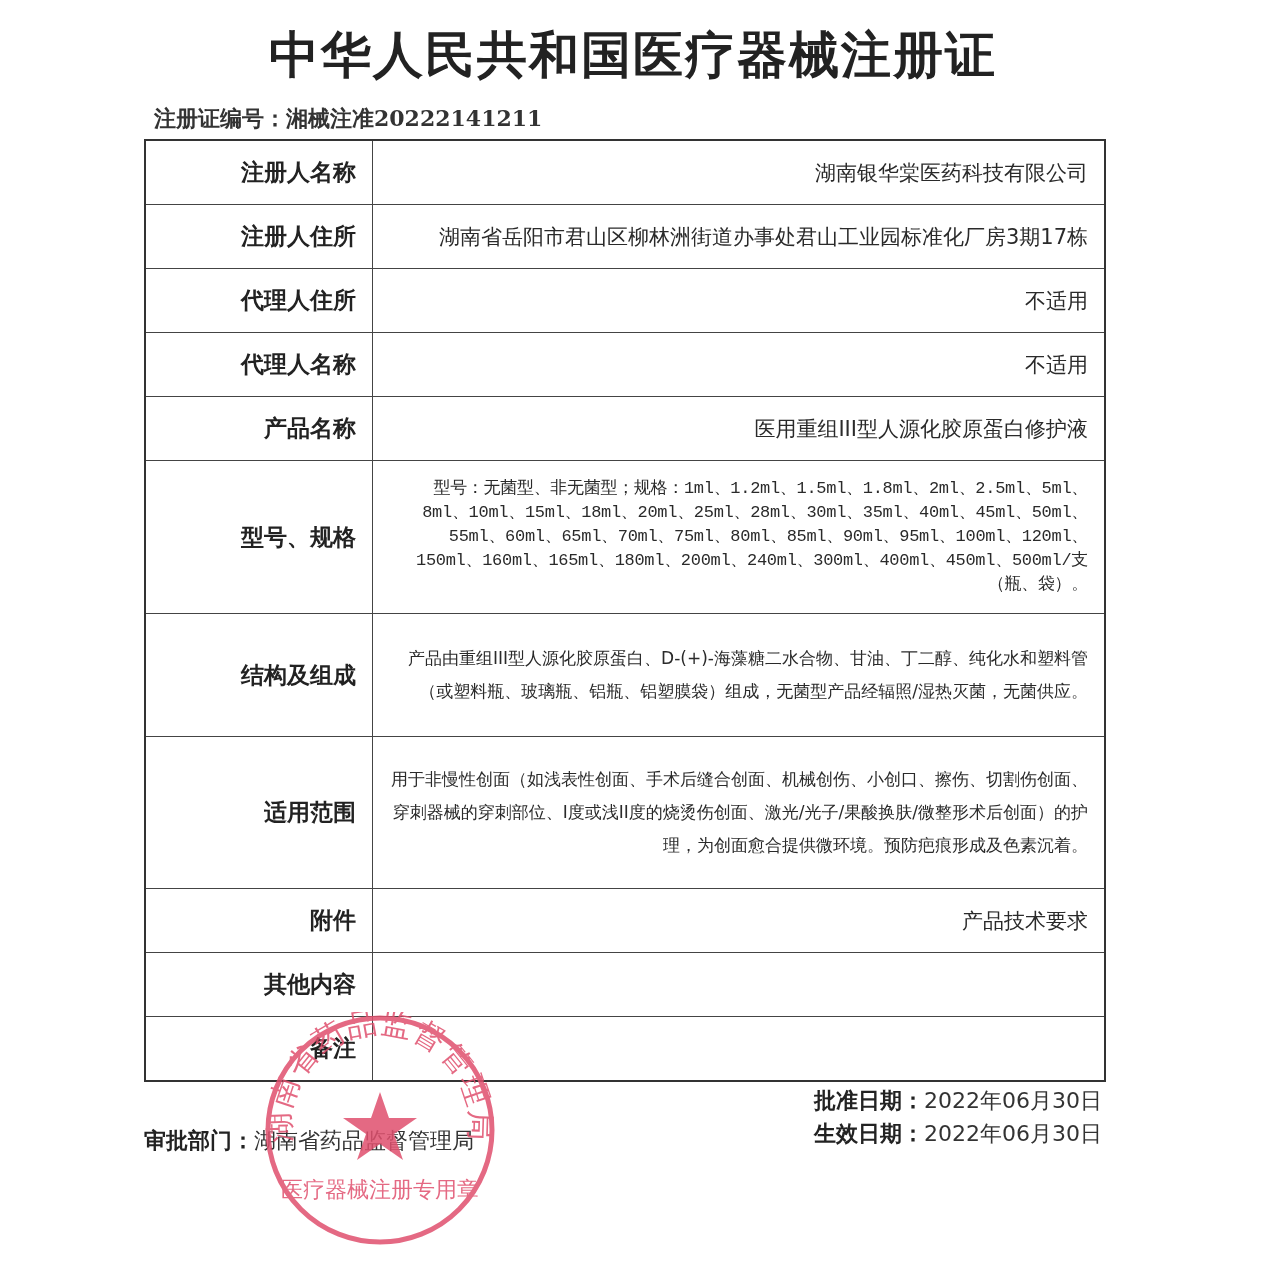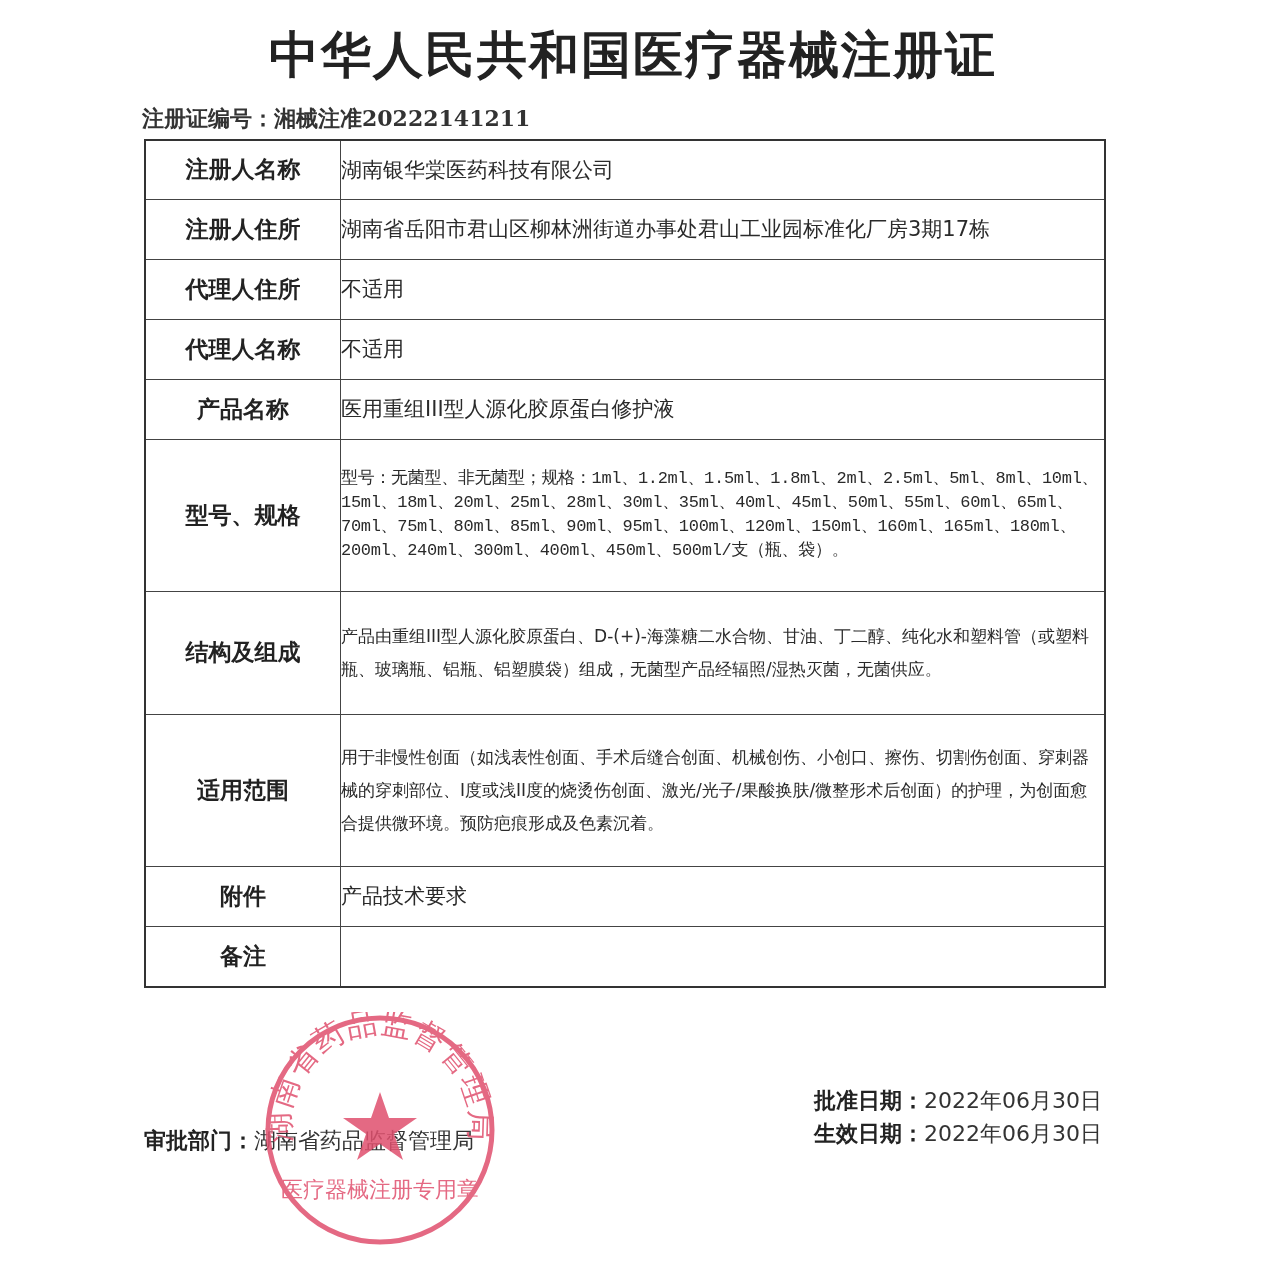--- a/index.html
+++ b/index.html
@@ -3,28 +3,28 @@
 <meta charset="utf-8">
 <style>
   html, body { margin:0; padding:0; background:#ffffff; }
   body { width:1266px; height:1266px; position:relative; overflow:hidden; color:#1a1a1a; }
   .title {
     position:absolute; left:0; top:22px; width:1266px; text-align:center;
     font-family:"DejaVu Serif", serif; font-weight:bold; font-size:50px; letter-spacing:2px;
     color:#222;
   }
   .reg-no {
-    position:absolute; left:142px; top:104px;
+    position:absolute; left:154px; top:104px;
     font-family:"DejaVu Serif", serif; font-weight:bold; font-size:22px; color:#333;
   }
   table.cert {
     position:absolute; left:144px; top:139px; width:962px;
     border-collapse:collapse; border:2px solid #333;
   }
-  table.cert td { border:1.5px solid #444; padding:0; vertical-align:middle; }
+  table.cert td { border:1.5px solid #444; padding:16px; vertical-align:middle;text-align:right; }
   td.label {
     width:194px; text-align:center;
     font-family:"DejaVu Serif", serif; font-weight:bold; font-size:23px; color:#222;
   }
   td.value {
     padding-left:4px; padding-right:6px;
     font-family:"DejaVu Sans", sans-serif; font-size:21px; color:#2a2a2a; line-height:30px;
   }
   td.value.small { font-family:"Liberation Mono", monospace; font-size:17px; line-height:24px; letter-spacing:-0.3px; }
   td.value.para { font-size:17px; line-height:33px;margin-top:46px; }
@@ -87,20 +87,24 @@
   </tr>
   <tr style="height:152px">
     <td class="label">适用范围</td>
     <td class="value para">用于非慢性创面（如浅表性创面、手术后缝合创面、机械创伤、小创口、擦伤、切割伤创面、穿刺器械的穿刺部位、I度或浅II度的烧烫伤创面、激光/光子/果酸换肤/微整形术后创面）的护理，为创面愈合提供微环境。预防疤痕形成及色素沉着。</td>
   </tr>
   <tr style="height:60px">
     <td class="label">附件</td>
     <td class="value">产品技术要求</td>
   </tr>
   <tr style="height:61px">
+    <td class="label">其他内容</td>
+    <td class="value"></td>
+  </tr>
+  <tr style="height:61px">
     <td class="label">备注</td>
     <td class="value"></td>
   </tr>
 </tbody>
   </table>
 
 <div class="footer-left">
   <span class="k">审批部门：</span><span class="v">湖南省药品监督管理局</span>
 </div>
 

